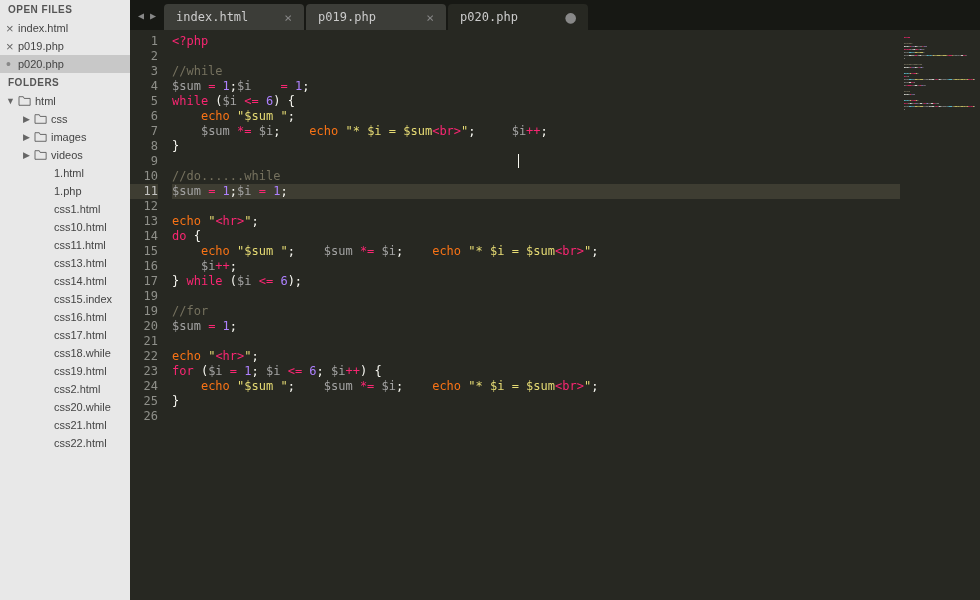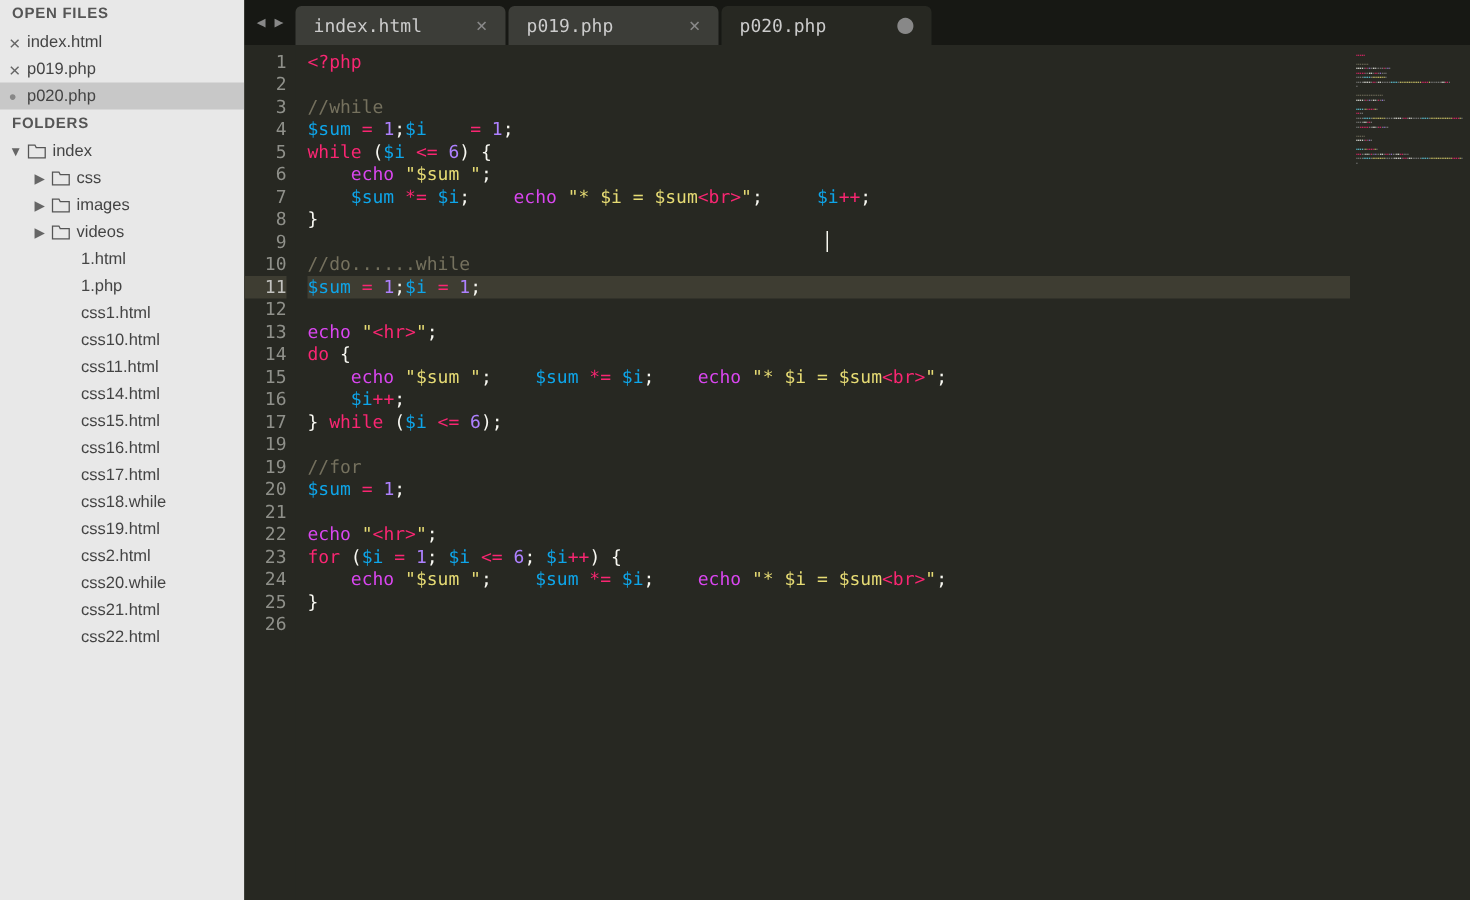--- a/index.html
+++ b/index.html
@@ -7,21 +7,21 @@
   font-family: "Consolas", "Monaco", monospace;
   font-size: 12px;
   background: #272822;
   color: #ccc;
   width: 980px;
   height: 600px;
   overflow: hidden;
   display: flex;
 }
 .sidebar {
-  width: 163px;
+  width: 130px;
   background: #e8e8e8;
   color: #444;
   overflow-y: auto;
   font-family: "Segoe UI", Arial, sans-serif;
   font-size: 11px;
 }
 .sidebar::-webkit-scrollbar { width: 12px; }
 .sidebar::-webkit-scrollbar-track { background: #d0d0d0; }
 .sidebar::-webkit-scrollbar-thumb { background: #888; border-radius: 2px; }
 .section-header {
@@ -134,23 +134,23 @@
   line-height: 15px;
   white-space: pre;
   color: #f8f8f2;
   position: relative;
 }
 .code .line { height: 15px; }
 .code .line.hl { background: #3e3d32; }
 .c-kw { color: #f92672; }
 .c-num { color: #ae81ff; }
 .c-str { color: #e6db74; }
-.c-var { color: #0ea5e9; }
+.c-var { color: #a3a3a3; }
 .c-com { color: #75715e; }
-.c-fn { color: #d946ef; }
+.c-fn { color: #f97316; }
 .c-op { color: #f92672; }
 .minimap {
   width: 80px;
   background: #272822;
   padding: 6px 4px;
   font-size: 2px;
   line-height: 3px;
   color: #666;
   overflow: hidden;
 }
@@ -180,21 +180,21 @@
     </div>
   <div class="section-header">FOLDERS</div>
   <div>
     <div class="folder-row" style="padding-left:6px">
       <span class="dis">▼</span>
       <span class="folder-icon">
           <svg viewBox="0 0 16 14">
             <path fill="none" stroke="#555" stroke-width="1" d="M1 3 L1 12 L14 12 L14 4 L7 4 L6 2 L1 2 Z"></path>
           </svg>
         </span>
-      <span>index</span>
+      <span>html</span>
     </div>
     <div id="subfolders">
         <div class="folder-row" style="padding-left: 22px;">
           <span class="dis">▶</span>
           <span class="folder-icon">
             <svg viewBox="0 0 16 14">
               <path fill="none" stroke="#555" stroke-width="1" d="M1 3 L1 12 L14 12 L14 4 L7 4 L6 2 L1 2 Z"></path>
             </svg>
           </span>
           <span>css</span>
@@ -217,22 +217,23 @@
           </span>
           <span>videos</span>
         </div>
       </div>
     <div id="files">
         <div class="file-row">1.html</div>
         <div class="file-row">1.php</div>
         <div class="file-row">css1.html</div>
         <div class="file-row">css10.html</div>
         <div class="file-row">css11.html</div>
+        <div class="file-row">css13.html</div>
         <div class="file-row">css14.html</div>
-        <div class="file-row">css15.html</div>
+        <div class="file-row">css15.index</div>
         <div class="file-row">css16.html</div>
         <div class="file-row">css17.html</div>
         <div class="file-row">css18.while</div>
         <div class="file-row">css19.html</div>
         <div class="file-row">css2.html</div>
         <div class="file-row">css20.while</div>
         <div class="file-row">css21.html</div>
         <div class="file-row">css22.html</div>
       </div>
   </div>

